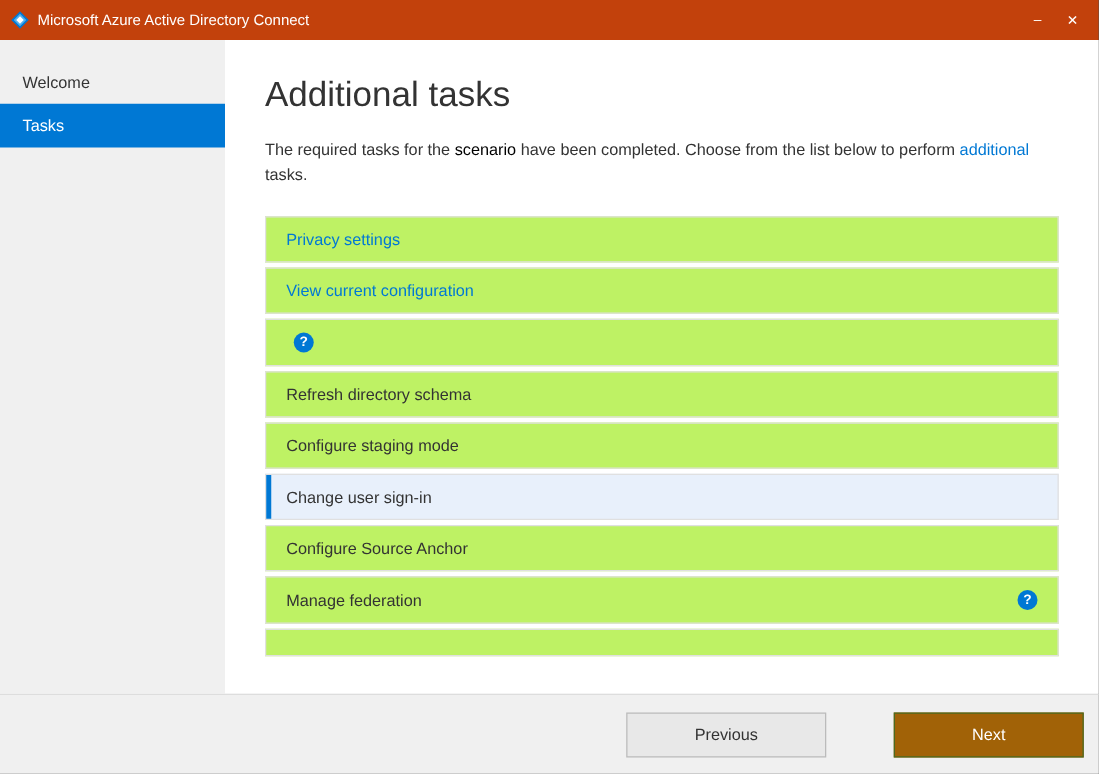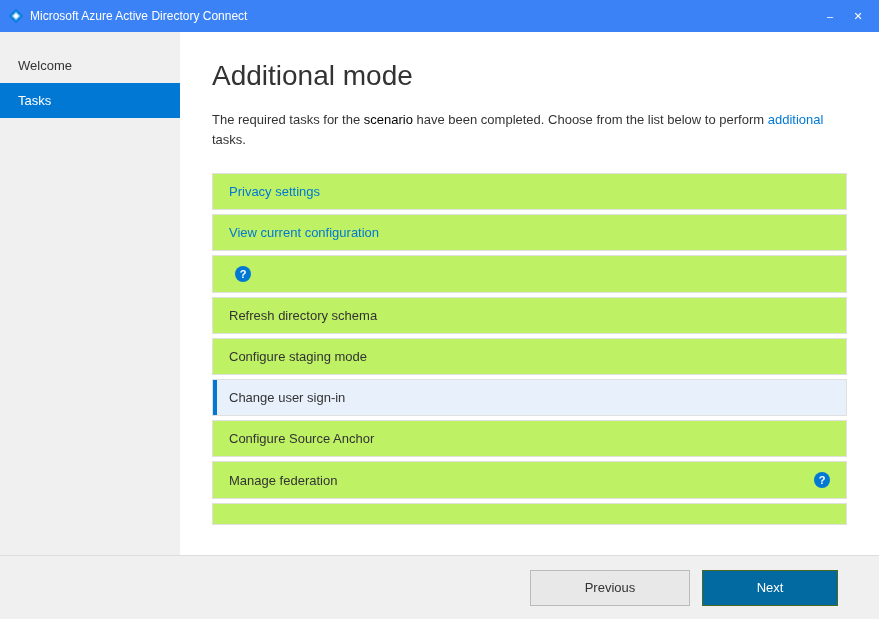--- a/index.html
+++ b/index.html
@@ -6,21 +6,21 @@
     body {
       font-family: 'Segoe UI', Arial, sans-serif;
       background: #1a1a1a;
       width: 879px;
       height: 619px;
       overflow: hidden;
       display: flex;
       flex-direction: column;
     }
     .title-bar {
-      background: #3b82f6;
+      background: #c2410c;
       height: 32px;
       display: flex;
       align-items: center;
       padding: 16px 8px;
       flex-shrink: 0;
     }
     .title-bar-icon {
       width: 16px;
       height: 16px;
       margin-right: 6px;
@@ -145,41 +145,42 @@
       margin-left: 6px;
       flex-shrink: 0;
     }
     .footer {
       height: 64px;
       background: #f0f0f0;
       border-top: 1px solid #ddd;
       display: flex;
       align-items: center;
       justify-content: flex-end;
-      padding: 0 41px;
+      padding: 0 12px;
       gap: 12px;
       flex-shrink: 0;
     }
     .btn-previous {
       width: 160px;
       height: 36px;
       background: #e8e8e8;
       border: 1px solid #bbb;
       color: #333;
       font-size: 13px;
       cursor: pointer;
     }
     .btn-next {
-      width: 136px;
+      width: 152px;
       height: 36px;
-      background: #0369a1;
+      background: #a16207;
       border: 1px solid #4a6a20;
       color: #ffffff;
       font-size: 13px;
       cursor: pointer;
+      margin-left: 42px;
     }
   </style>
 </head>
 <body>
 
 <div class="title-bar">
 
   <svg class="title-bar-icon" viewBox="0 0 16 16">
     <polygon points="8,1 15,8 8,15 1,8" fill="#0078d4"></polygon>
     <polygon points="8,3 13,8 8,13 3,8" fill="#50b0f0"></polygon>
@@ -197,21 +198,21 @@
     <div class="sidebar">
       <div class="sidebar-item">
         <span>Welcome</span>
       </div>
       <div class="sidebar-item active">
         <span>Tasks</span>
       </div>
     </div>
 
     <div class="main-content">
-      <h1 class="page-title">Additional mode</h1>
+      <h1 class="page-title">Additional tasks</h1>
       <p class="description">
         The required tasks for the <span style="color:#000000">scenario</span> have been completed. Choose from the list below to perform <span style="color:#0078d4">additional</span> tasks.
       </p>
 
       <div class="task-list">
 
         <div class="task-item">
           <span class="task-item-label">Privacy settings</span>
         </div>
 

